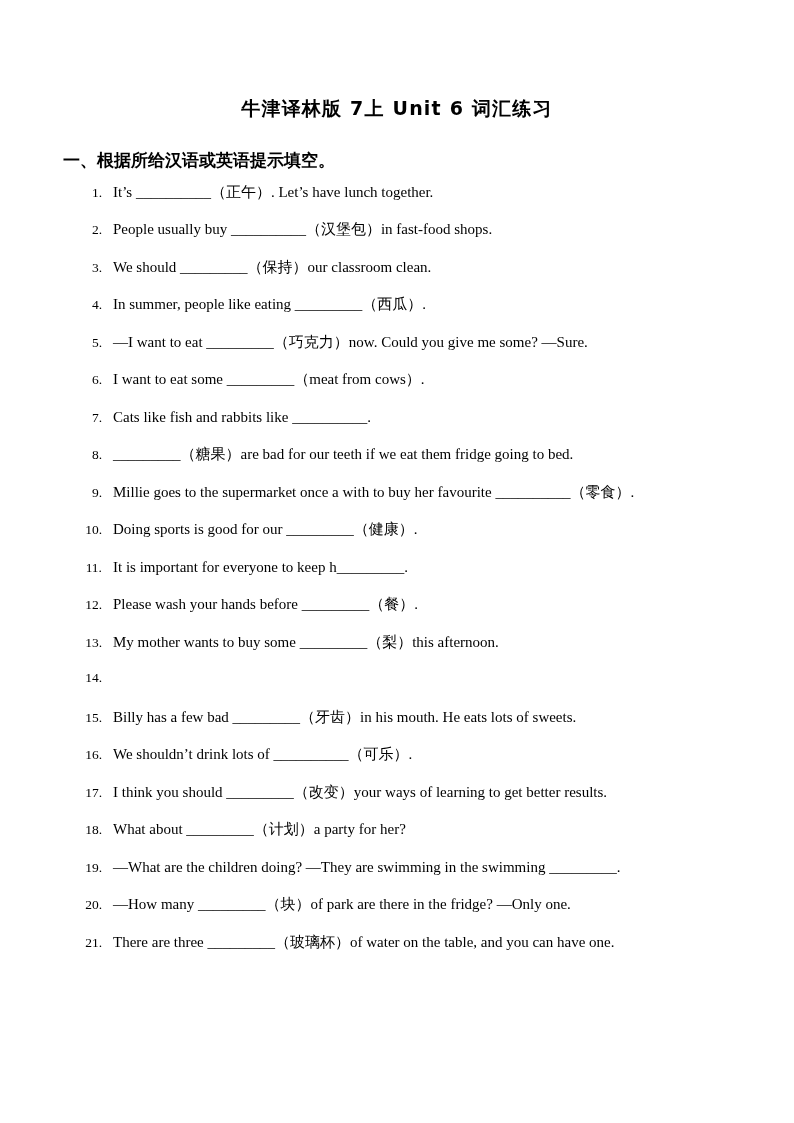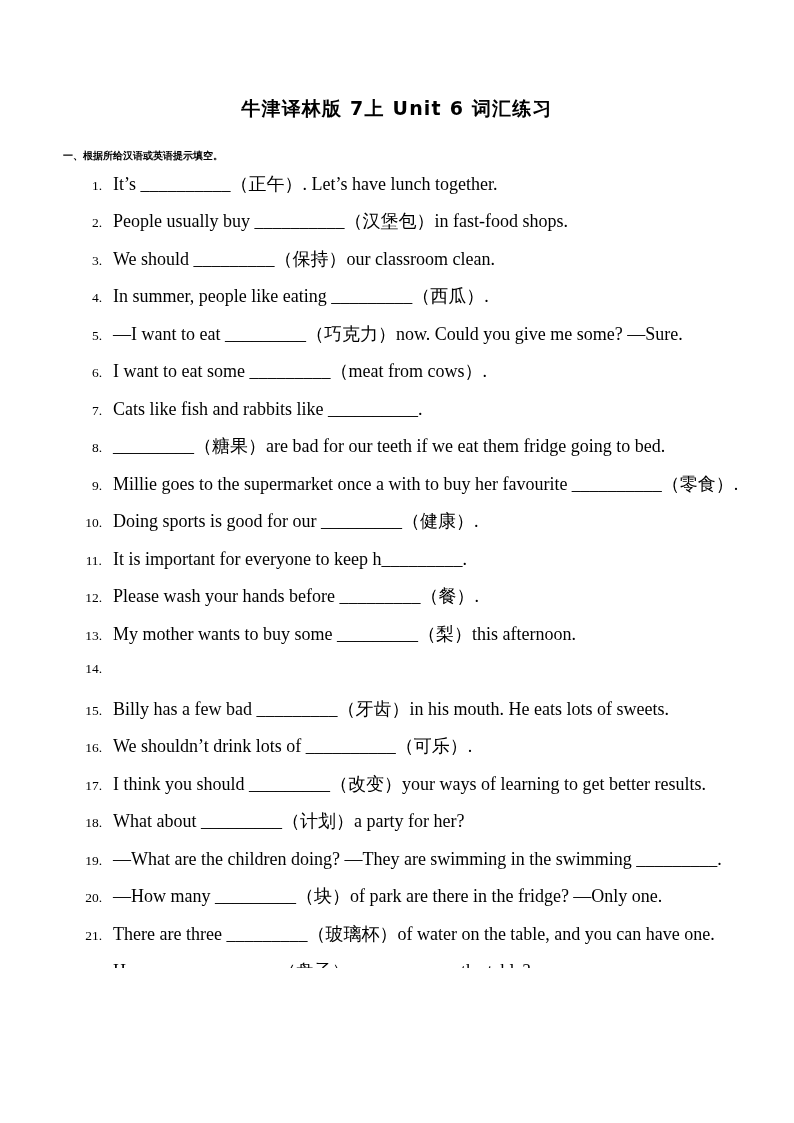--- a/index.html
+++ b/index.html
@@ -35,21 +35,21 @@
     color: #000;
     line-height: 1.25;
   }
 
   
   .section-header {
     margin: 0;
     padding-top: 28px;
     padding-left: 5px;
     font-family: "DejaVu Sans", "Liberation Sans", sans-serif;
-    font-size: 10px;
+    font-size: 17px;
     font-weight: bold;
     color: #000;
     line-height: 1.3;
   }
 
   
   .question-list {
     margin: 0;
     padding: 0;
     list-style: none;
@@ -68,21 +68,21 @@
     padding-left: 10px;
     box-sizing: border-box;
     text-align: right;
     font-size: 13.5px;
     white-space: nowrap;
   }
   .q-text {
     flex: 1 1 auto;
     padding-left: 11px;
     white-space: nowrap;
-    font-size: 18px;
+    font-size: 15px;
   }
   
 </style>
 </head>
 <body>
 
 <div class="page">
 
   <h1 class="doc-title">牛津译林版 7上 Unit 6 词汇练习</h1>
 

